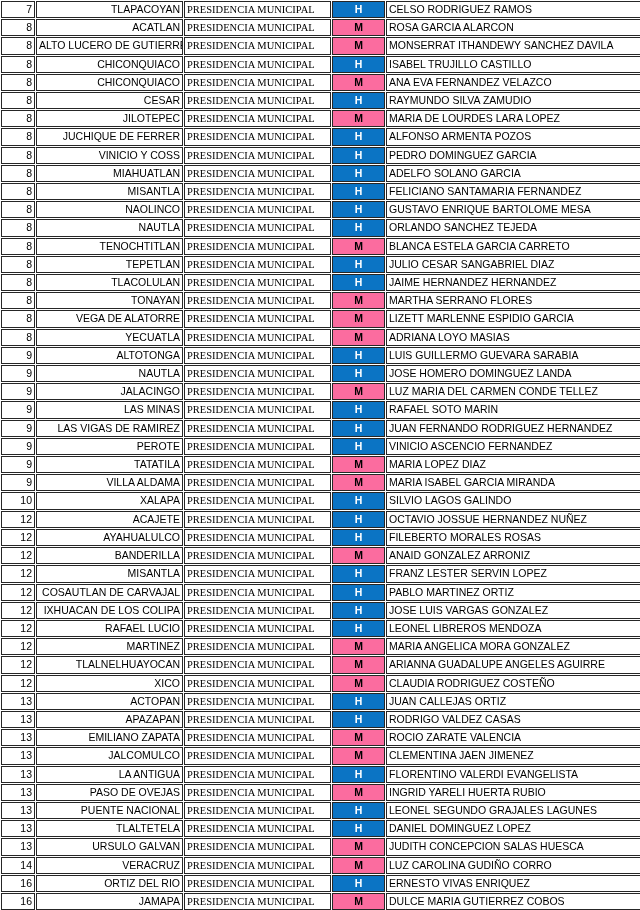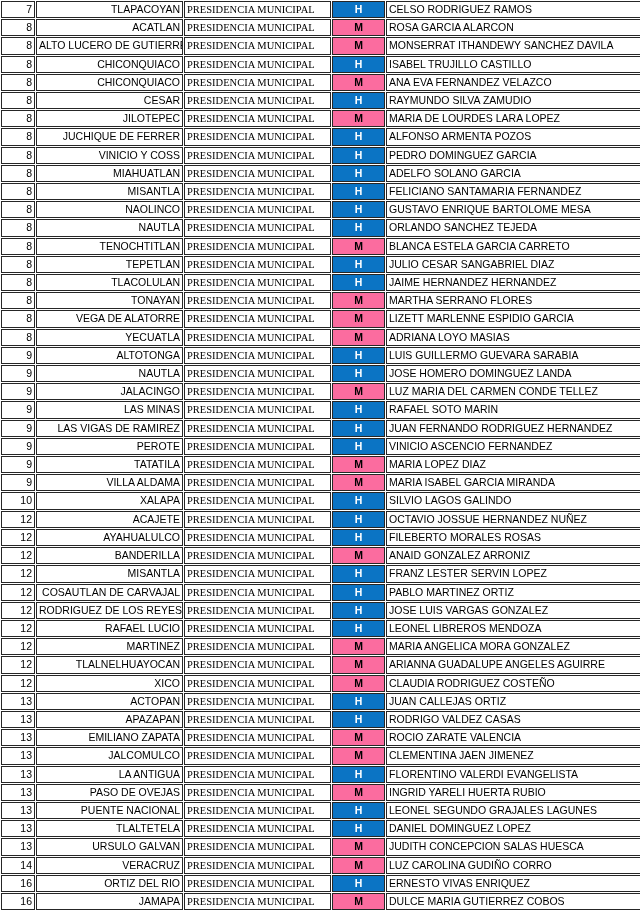--- a/index.html
+++ b/index.html
@@ -266,21 +266,21 @@
       </tr>
       <tr>
         <td class="c-num">12</td>
         <td class="c-mun">COSAUTLAN DE CARVAJAL</td>
         <td class="c-off">PRESIDENCIA MUNICIPAL</td>
         <td class="c-gen" style="background: rgb(11, 116, 196); color: rgb(255, 255, 255);">H</td>
         <td class="c-nam">PABLO MARTINEZ ORTIZ</td>
       </tr>
       <tr>
         <td class="c-num">12</td>
-        <td class="c-mun">RODRIGUEZ DE LOS REYES</td>
+        <td class="c-mun">IXHUACAN DE LOS COLIPA</td>
         <td class="c-off">PRESIDENCIA MUNICIPAL</td>
         <td class="c-gen" style="background: rgb(11, 116, 196); color: rgb(255, 255, 255);">H</td>
         <td class="c-nam">JOSE LUIS VARGAS GONZALEZ</td>
       </tr>
       <tr>
         <td class="c-num">12</td>
         <td class="c-mun">RAFAEL LUCIO</td>
         <td class="c-off">PRESIDENCIA MUNICIPAL</td>
         <td class="c-gen" style="background: rgb(11, 116, 196); color: rgb(255, 255, 255);">H</td>
         <td class="c-nam">LEONEL LIBREROS MENDOZA</td>

